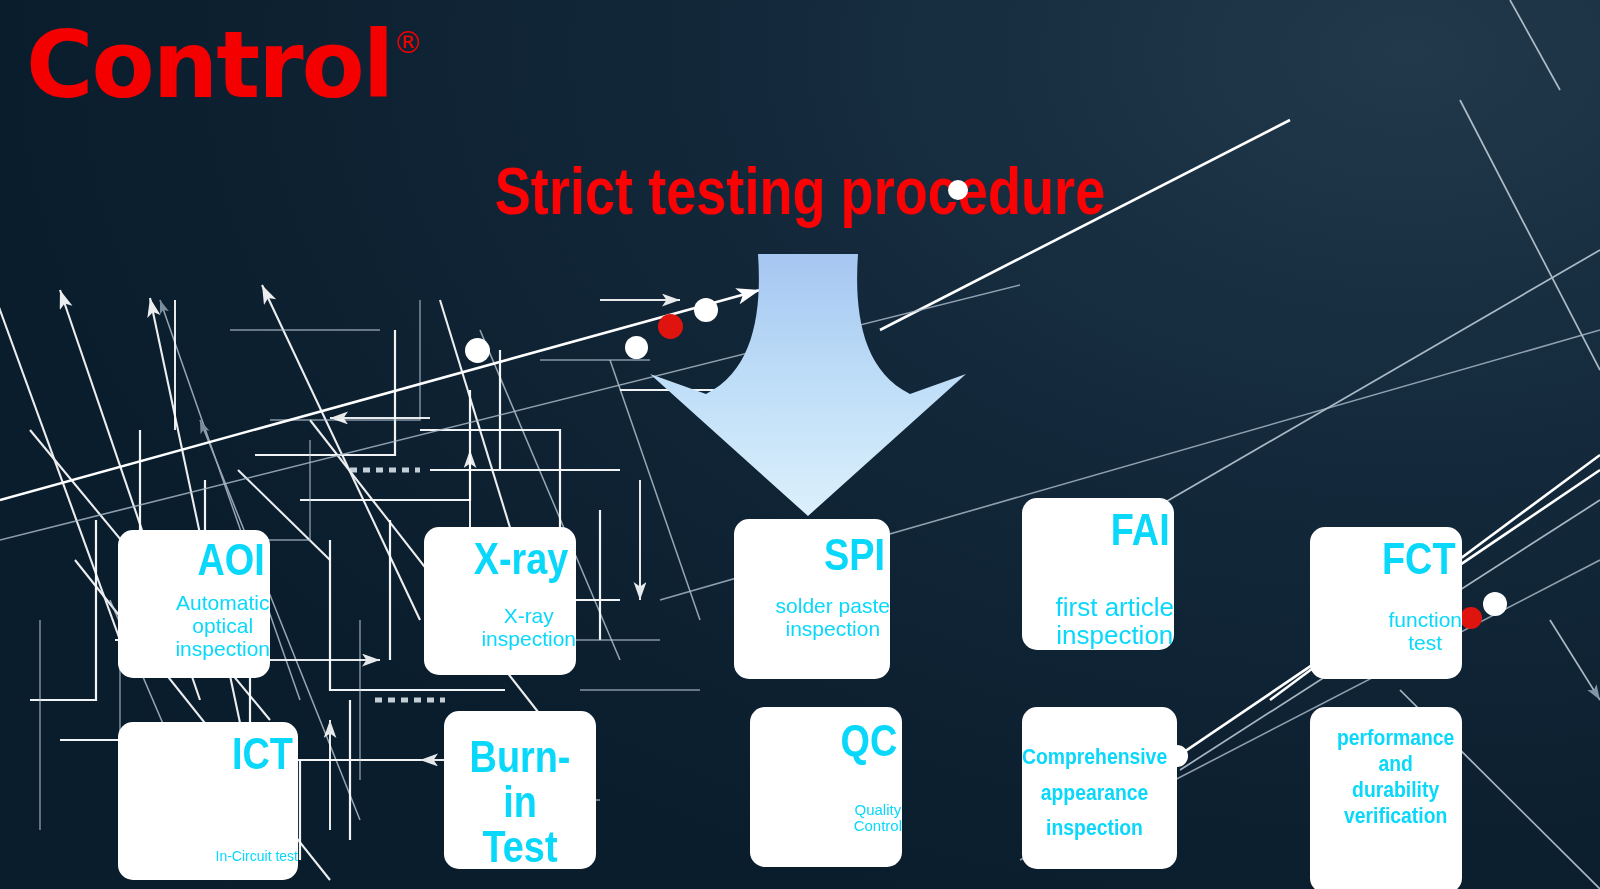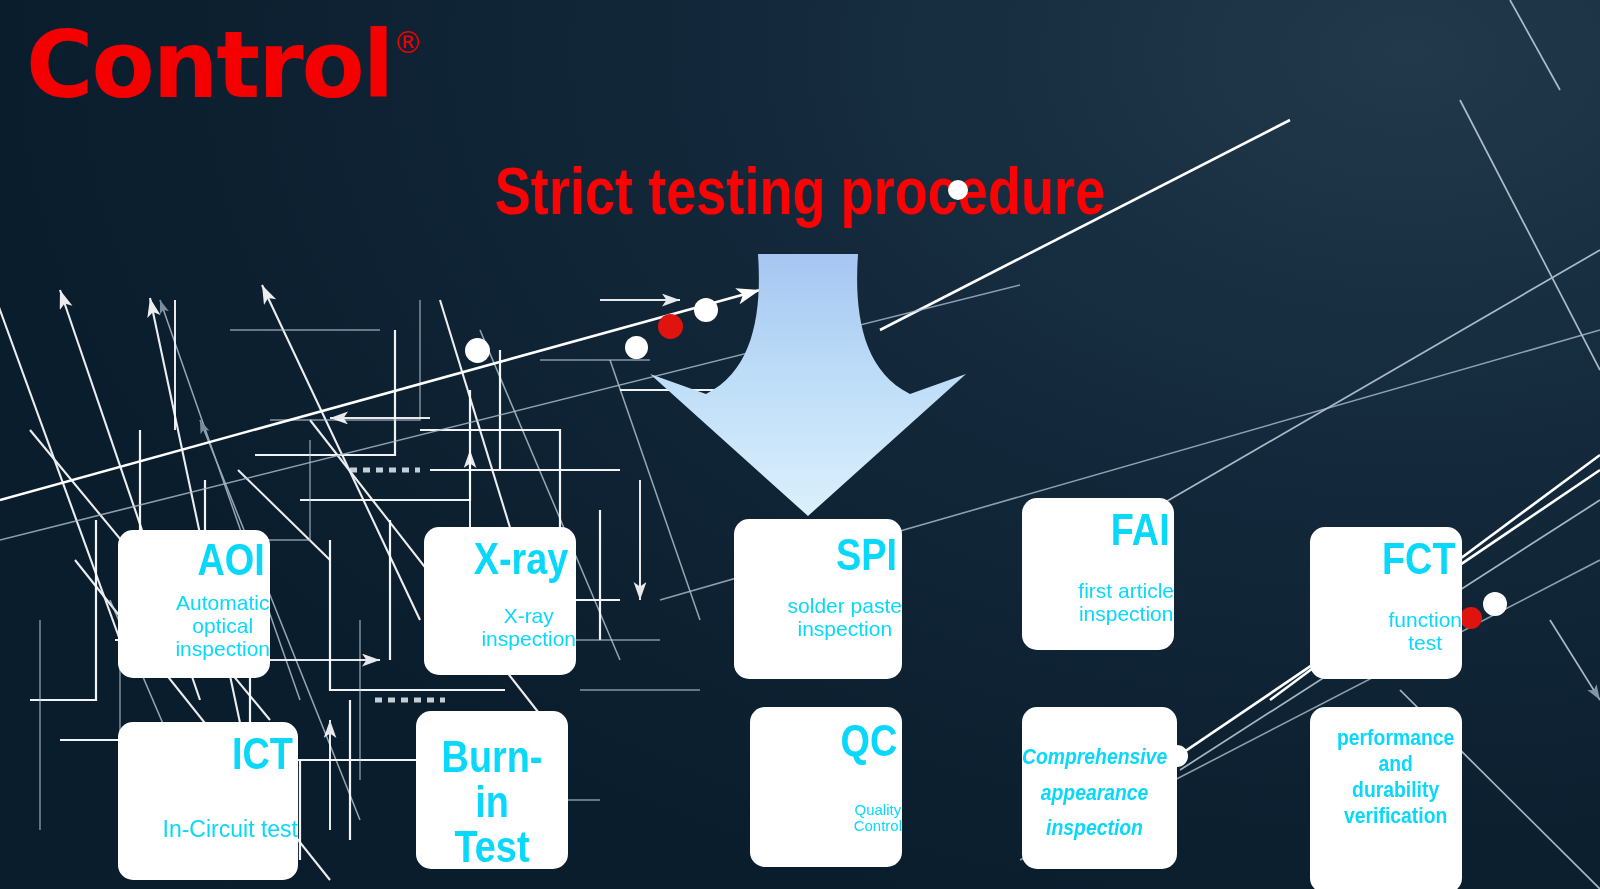--- a/index.html
+++ b/index.html
@@ -110,41 +110,41 @@
   .card-sub.cond {
     font-family: "Liberation Sans Narrow", "Liberation Sans", sans-serif;
     font-weight: 700;
     transform: scaleX(0.88);
     line-height: 1.62;
   }
 
   
   #card-aoi   { left: 118px;  top: 530px; width: 152px; height: 148px; }
   #card-xray  { left: 424px;  top: 527px; width: 152px; height: 148px; }
-  #card-spi   { left: 734px;  top: 519px; width: 168px; height: 160px; }
+  #card-spi   { left: 734px;  top: 519px; width: 156px; height: 160px; }
   #card-fai   { left: 1022px; top: 498px; width: 152px; height: 152px; }
   #card-fct   { left: 1310px; top: 527px; width: 152px; height: 152px; padding-left: 8px; }
   #card-ict   { left: 118px;  top: 722px; width: 180px; height: 158px; }
-  #card-burn  { left: 416px;  top: 711px; width: 152px; height: 158px; }
+  #card-burn  { left: 444px;  top: 711px; width: 152px; height: 158px; }
   #card-qc    { left: 734px;  top: 707px; width: 152px; height: 160px; margin-left: 16px; }
-  #card-comp  { left: 1022px; top: 707px; width: 155px; height: 162px; font-style: italic; }
+  #card-comp  { left: 1022px; top: 707px; width: 155px; height: 162px; }
   #card-perf  { left: 1310px; top: 707px; width: 152px; height: 186px; }
 
   #card-aoi .card-title  { font-size: 44px; margin-top: 8px; }
   #card-aoi .card-sub    { font-size: 21px; margin-top: 8px; }
   #card-xray .card-title { font-size: 44px; margin-top: 10px; }
   #card-xray .card-sub   { font-size: 21px; margin-top: 22px; }
   #card-spi .card-title  { font-size: 44px; margin-top: 14px; }
   #card-spi .card-sub    { font-size: 21px; margin-top: 16px; }
   #card-fai .card-title  { font-size: 44px; margin-top: 10px; }
-  #card-fai .card-sub    { font-size: 21px; margin-top: 26px; }
+  #card-fai .card-sub    { font-size: 26px; margin-top: 40px; }
   #card-fct .card-title  { font-size: 44px; margin-top: 10px; }
   #card-fct .card-sub    { font-size: 21px; margin-top: 26px; }
   #card-ict .card-title  { font-size: 44px; margin-top: 10px; }
-  #card-ict .card-sub    { font-size: 23px; margin-top: 40px; }
+  #card-ict .card-sub    { font-size: 14px; margin-top: 72px; }
   #card-burn .card-title { font-size: 44px; margin-top: 24px; }
   #card-qc .card-title   { font-size: 44px; margin-top: 12px; }
   #card-qc .card-sub     { font-size: 15px; margin-top: 38px; }
   #card-comp .card-sub   { font-size: 22px; margin-top: 32px; }
   #card-perf .card-sub   { font-size: 22px; margin-top: 18px; line-height: 1.18; }
 
   .dot { position: absolute; border-radius: 50%; }
 </style>
 </head>
 <body>

